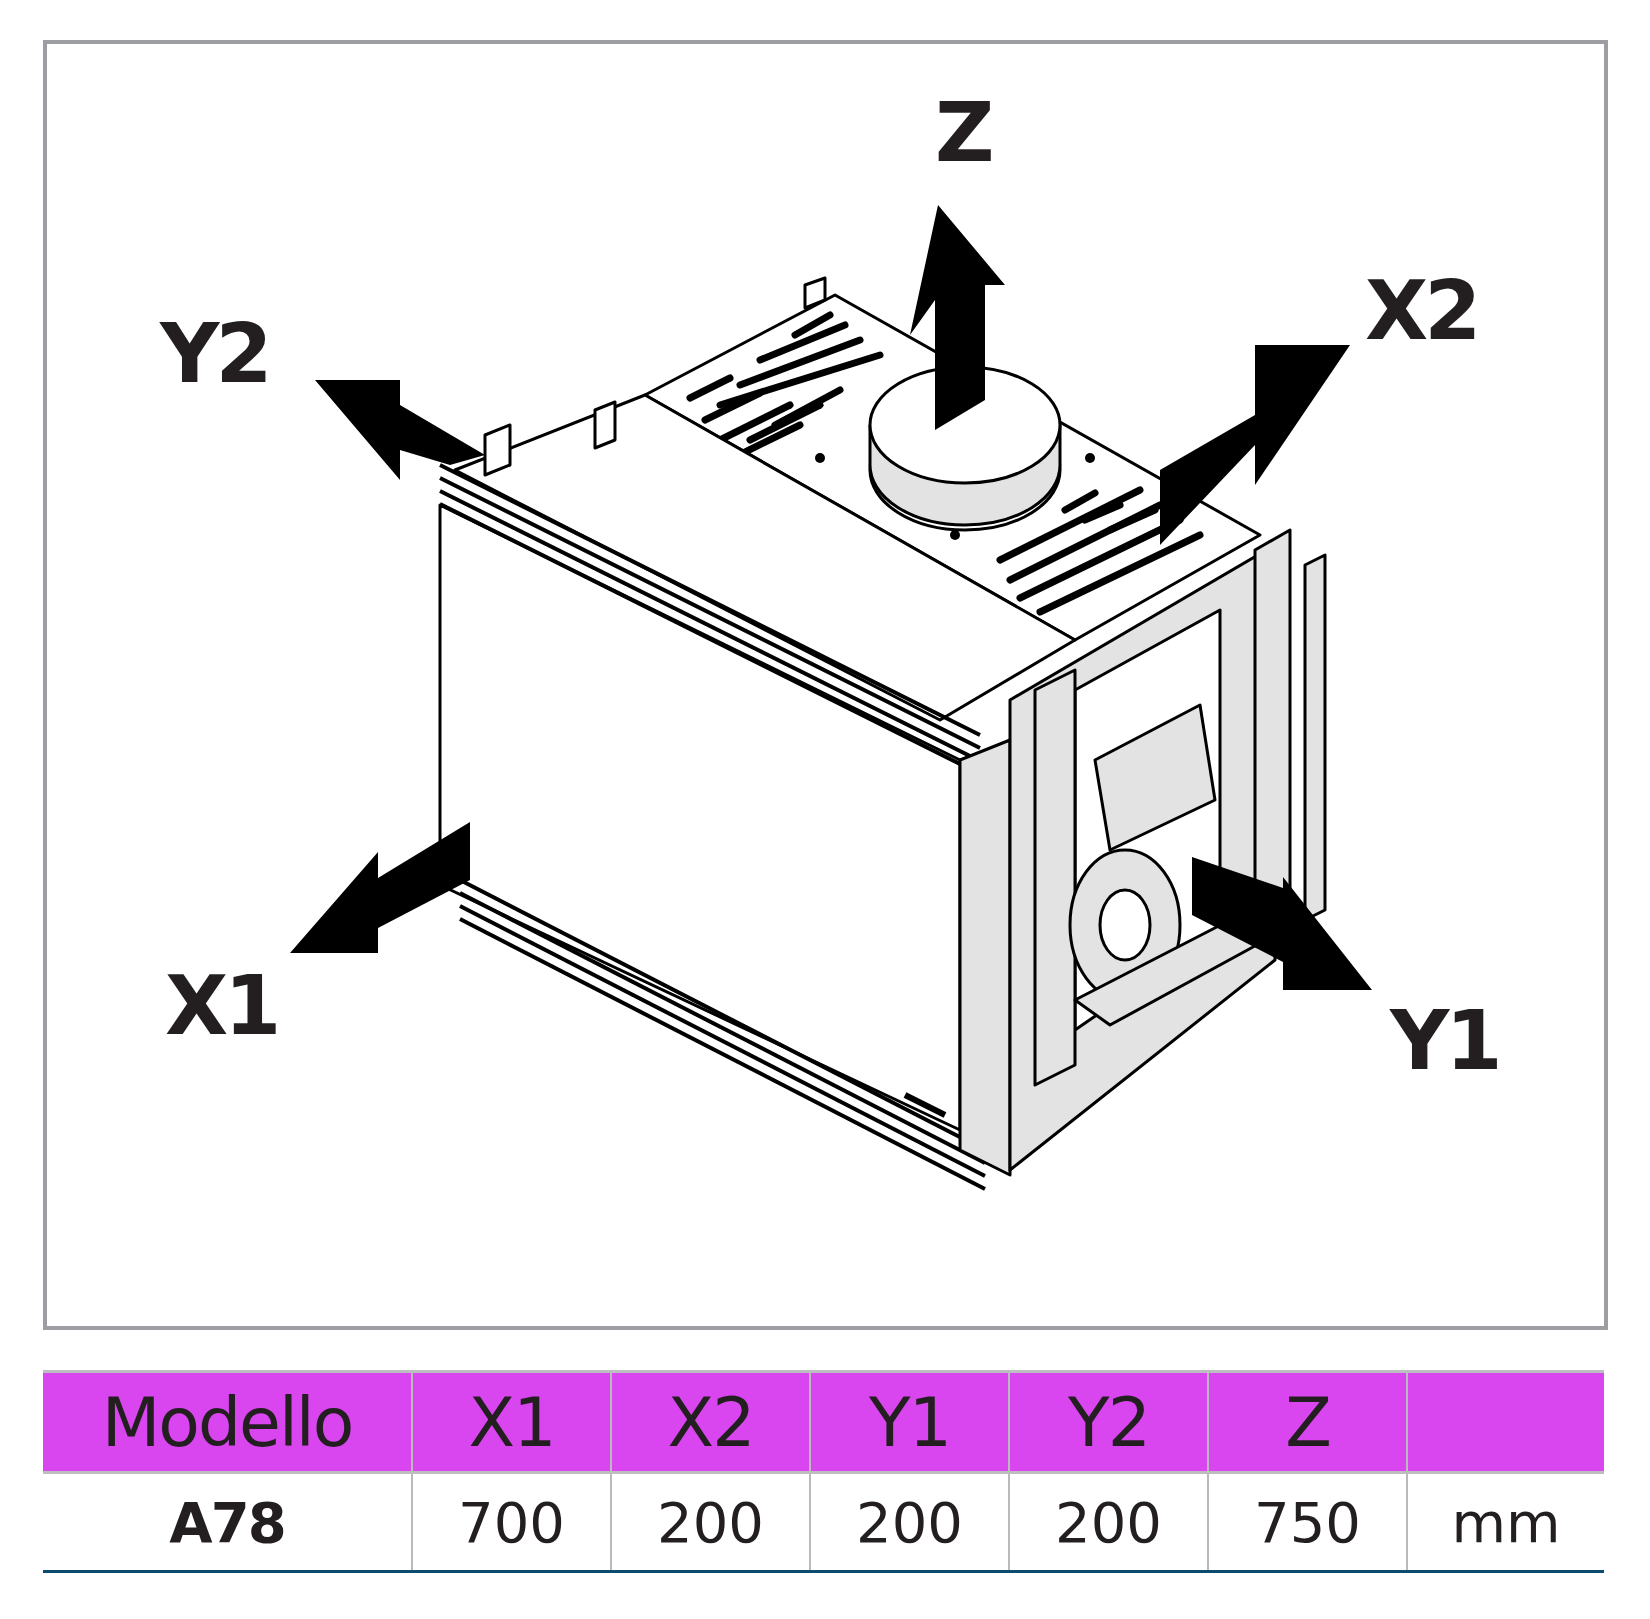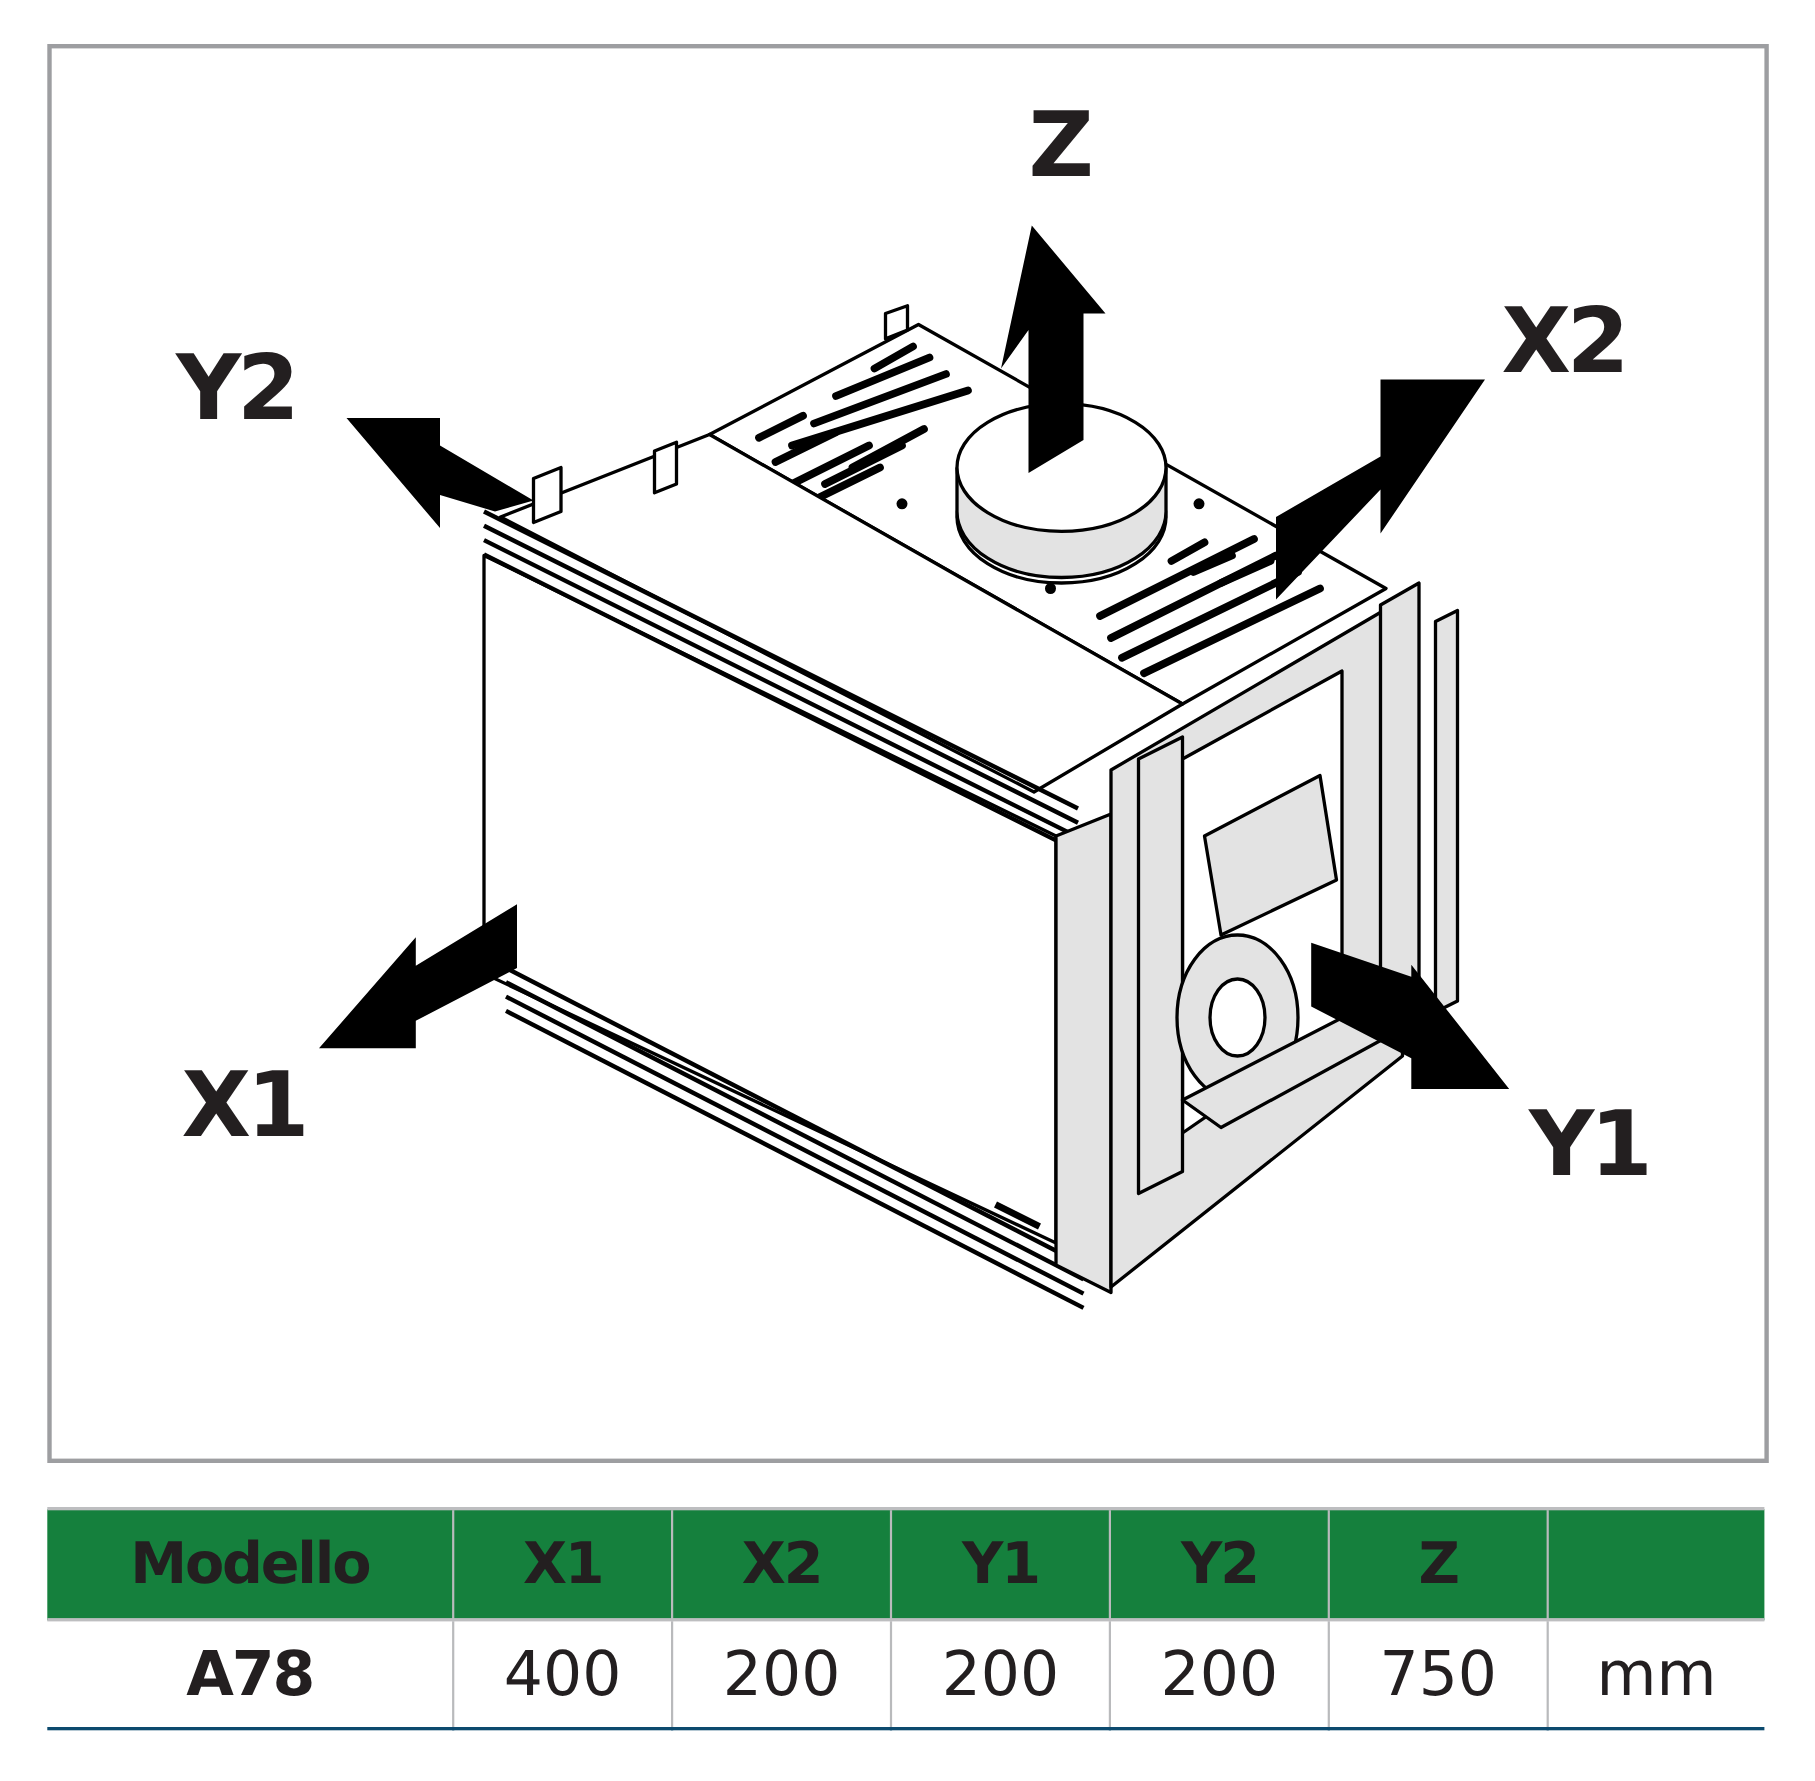--- a/index.html
+++ b/index.html
@@ -11,21 +11,21 @@
   .axis-label { position: absolute; font-weight: bold; font-size: 82px; letter-spacing: -4px;
                 color: #231f20; line-height: 1; }
   table.dims { position: absolute; left: 43px; top: 1370px; width: 1561px; border-collapse: collapse;
                table-layout: fixed; }
   table.dims th, table.dims td { border-left: 2px solid #b9babc; border-right: 2px solid #b9babc;
                text-align: center; padding: 0; }
   table.dims tr > *:first-child { border-left: none; }
   table.dims tr > *:last-child { border-right: none; }
   table.dims thead tr { border-top: 3px solid #bdbec0; border-bottom: 3px solid #bdbec0; }
   table.dims tbody tr { border-bottom: 3px solid #0c4a6e; }
-  table.dims th { background: #15803d; height: 98px; font-weight: bold; font-size: 52px;
+  table.dims th { background: #d946ef; height: 98px; font-weight: normal; font-size: 68px;
                   letter-spacing: -2px; }
   table.dims td { height: 96px; font-size: 56px; font-weight: normal; }
   table.dims td.model { font-weight: bold; letter-spacing: -2px; }
 </style>
 </head>
 <body>
 
 <div class="frame"></div>
 
 <svg class="diagram-svg" viewBox="0 0 1650 1340" xmlns="http://www.w3.org/2000/svg">
@@ -141,21 +141,21 @@
       <th>X2</th>
       <th>Y1</th>
       <th>Y2</th>
       <th>Z</th>
       <th></th>
     </tr>
   </thead>
   <tbody>
     <tr>
       <td class="model">A78</td>
-      <td>400</td>
+      <td>700</td>
       <td>200</td>
       <td>200</td>
       <td>200</td>
       <td>750</td>
       <td>mm</td>
     </tr>
   </tbody>
 </table>
 
 </body></html>

